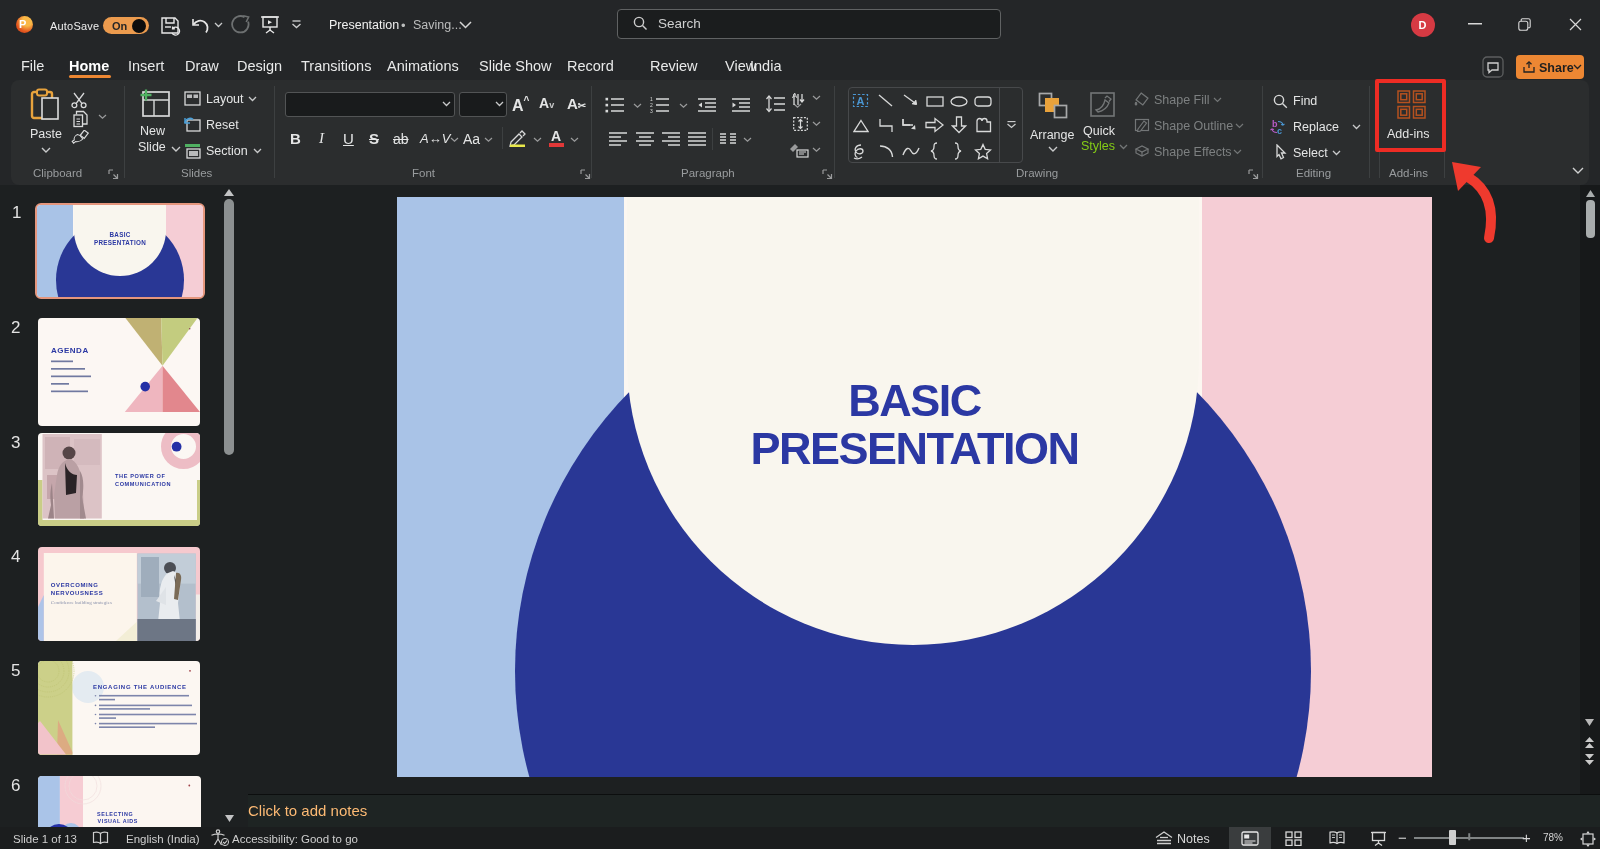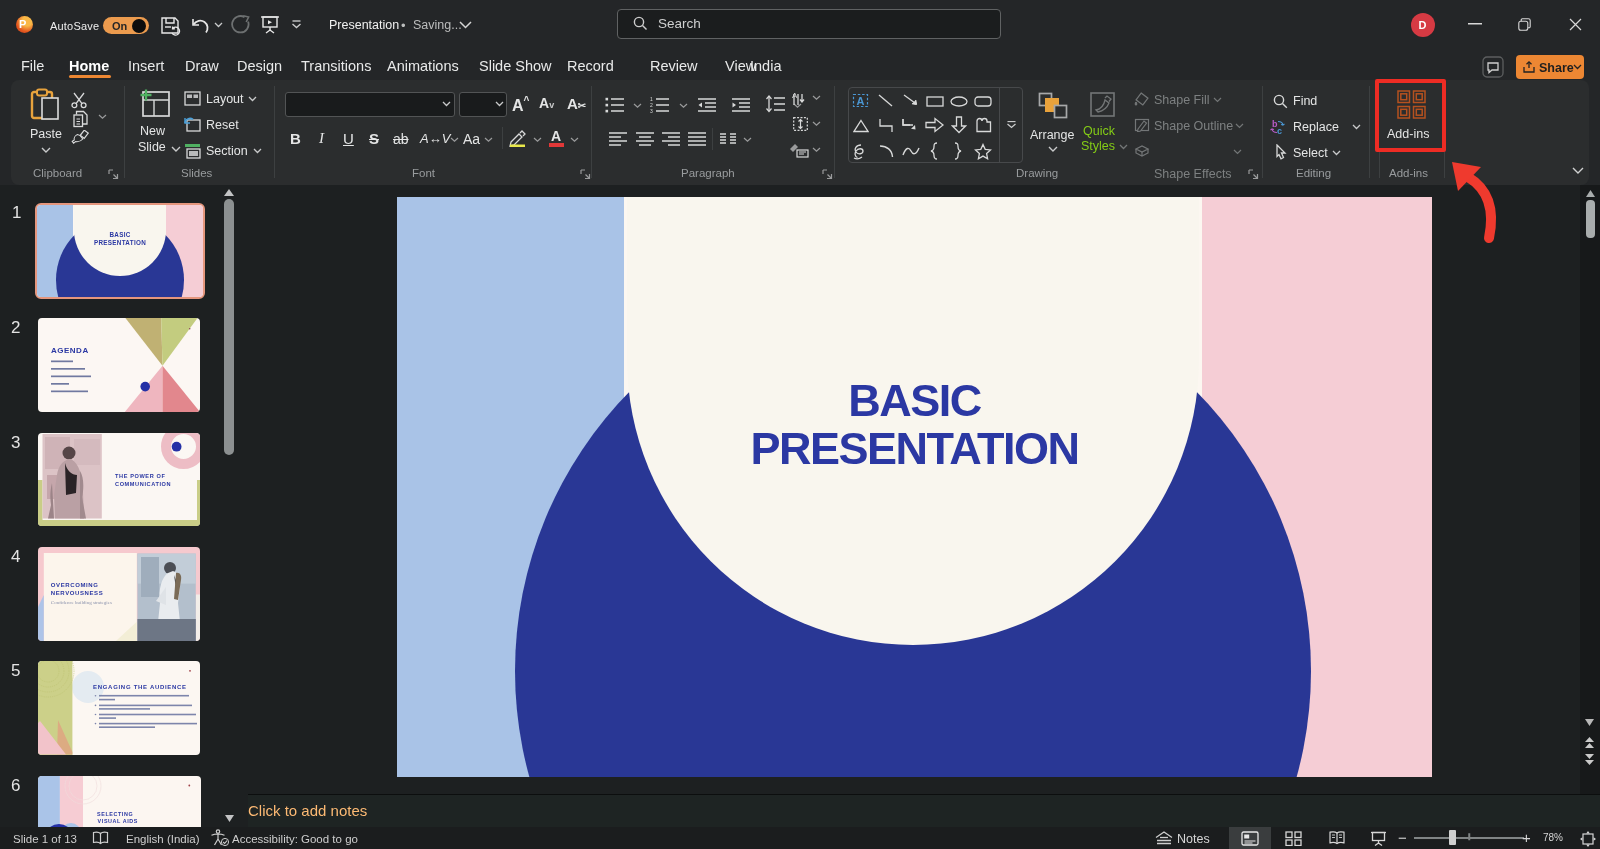--- a/index.html
+++ b/index.html
@@ -399,21 +399,21 @@
 <div class="a btxt" style="left:1030px;top:128px;">Arrange</div>
 <svg class="ic" style="left:1048px;top:146px" width="10" height="7" viewBox="0 0 10 7" fill="none" stroke="#c9cacb" stroke-width="1.4">
     <path d="M1 1 l4 4 4 -4"></path>
   </svg>
 
 <svg class="ic" style="left:1089px;top:91px" width="28" height="27" viewBox="0 0 28 27" fill="none" stroke="#737677" stroke-width="1.6">
 <rect x="2" y="2" width="23" height="23"></rect>
     <path d="M7 19 c5 -1 8 -5 9 -10 l4 3 c-2 5 -6 8 -11 9 z" stroke-width="1.3"></path>
     <path d="M16 7 l2 -2 4 3 -2 2.5" stroke-width="1.3"></path>
 </svg>
-<div class="a" style="left:1083px;top:124px;color:#84cc16;font-size:12.5px;">Quick</div>
+<div class="a" style="left:1083px;top:124px;color:#e5e5e5;font-size:12.5px;">Quick</div>
 <div class="a" style="left:1081px;top:139px;color:#84cc16;font-size:12.5px;">Styles</div>
 <svg class="ic" style="left:1119px;top:144px" width="9" height="7" viewBox="0 0 9 7" fill="none" stroke="#737677" stroke-width="1.3">
     <path d="M1 1 l3.5 3.5 L8 1"></path>
   </svg>
 
 <svg class="ic" style="left:1134px;top:92px" width="16" height="14" viewBox="0 0 16 14" fill="none" stroke="#737677" stroke-width="1.2">
 <path d="M8 1 L14 7 L8 13 L2 7 z" transform="rotate(-8 8 7)"></path>
     <path d="M2 10 q-1.5 2.5 0 3 q1.5 -0.5 0 -3" fill="#737677"></path>
 </svg>
 <div class="a" style="left:1154px;top:93px;color:#7d8081;font-size:12.5px;">Shape Fill</div>
@@ -426,21 +426,21 @@
 </svg>
 <div class="a" style="left:1154px;top:119px;color:#7d8081;font-size:12.5px;">Shape Outline</div>
 <svg class="ic" style="left:1235px;top:123px" width="9" height="7" viewBox="0 0 9 7" fill="none" stroke="#737677" stroke-width="1.2">
     <path d="M1 1 l3.5 3.5 L8 1"></path>
   </svg>
 <svg class="ic" style="left:1134px;top:144px" width="16" height="14" viewBox="0 0 16 14" fill="none" stroke="#737677" stroke-width="1.2">
 <path d="M2 5 L8 2 L14 5 L8 8 z"></path>
     <path d="M2 5 v4 L8 12 L14 9 V5"></path>
     <path d="M8 8 v4"></path>
 </svg>
-<div class="a" style="left:1154px;top:145px;color:#7d8081;font-size:12.5px;margin-top:22px;">Shape Effects</div>
+<div class="a" style="left:1154px;top:145px;color:#7d8081;font-size:12.5px;">Shape Effects</div>
 <svg class="ic" style="left:1233px;top:149px" width="9" height="7" viewBox="0 0 9 7" fill="none" stroke="#737677" stroke-width="1.2">
     <path d="M1 1 l3.5 3.5 L8 1"></path>
   </svg>
 <div class="glab" style="left:1016px;top:167px;">Drawing</div>
 <svg class="ic" style="left:1248px;top:169px" width="11" height="11" viewBox="0 0 11 11" fill="none" stroke="#9a9b9c" stroke-width="1.2">
     <path d="M1 1 h4 M1 1 v4 M9.5 5 v4.5 h-4.5 M9.5 9.5 l-4 -4"></path>
   </svg>
 <div class="a" style="left:1262px;top:86px;width:1px;height:92px;background:#3d4041;"></div>
 
 <svg class="ic" style="left:1273px;top:94px" width="15" height="15" viewBox="0 0 15 15" fill="none" stroke="#d8d9d9" stroke-width="1.4">
@@ -497,21 +497,21 @@
 <div class="a" style="left:11px;top:776px;color:#e3e3e3;font-size:17px;">6</div>
 
 <div class="a" style="left:35px;top:203px;width:170px;height:96px;border:2px solid #e5967d;border-radius:6px;box-sizing:border-box;overflow:hidden;background:#fcf7f1;">
   <div class="a" style="left:0;top:0;width:36px;height:92px;background:#a9c3e7;"></div>
   <div class="a" style="left:129px;top:0;width:37px;height:92px;background:#f5cdd5;"></div>
   <div class="a" style="left:19px;top:11.4px;width:127.6px;height:127.6px;border-radius:50%;background:#293795;"></div>
   <div class="a" style="left:37px;top:0;width:91.8px;height:71px;border-radius:0 0 46px 46px;background:#f9f6ee;"></div>
   <div class="a" style="left:0;top:26px;width:166px;text-align:center;color:#2b38a3;font-size:6.3px;font-weight:bold;line-height:8px;letter-spacing:0.3px;">BASIC<br>PRESENTATION</div>
 </div>
 
-<div class="a" style="left:38px;top:318px;width:162px;height:94px;border-radius:4px;overflow:hidden;background:#fcf7f3;">
+<div class="a" style="left:38px;top:318px;width:162px;height:108px;border-radius:4px;overflow:hidden;background:#fcf7f3;">
 <svg width="162" height="94" viewBox="0 0 162 94">
 <polygon points="87.4,0 123.2,0 124.5,47.8" fill="#c0b173"></polygon>
 <polygon points="123.2,0 159.5,0 124.5,47.8" fill="#c3cc7f"></polygon>
 <polygon points="124.5,47.8 86.8,94 124.5,94" fill="#efb6bf"></polygon>
 <polygon points="124.5,47.8 124.5,94 162,94" fill="#e2878d"></polygon>
 <circle cx="107.2" cy="68.6" r="4.8" fill="#2430a6"></circle>
 <circle cx="151.7" cy="10.8" r="0.8" fill="#8a4a50"></circle>
 <text x="13" y="35" font-size="8" font-weight="bold" fill="#2b38a3" letter-spacing="0.5" font-family="Liberation Sans">AGENDA</text>
 <rect x="13" y="42.5" width="22" height="1.7" fill="#7079a0"></rect>
 <rect x="13" y="50" width="34" height="1.7" fill="#7079a0"></rect>

